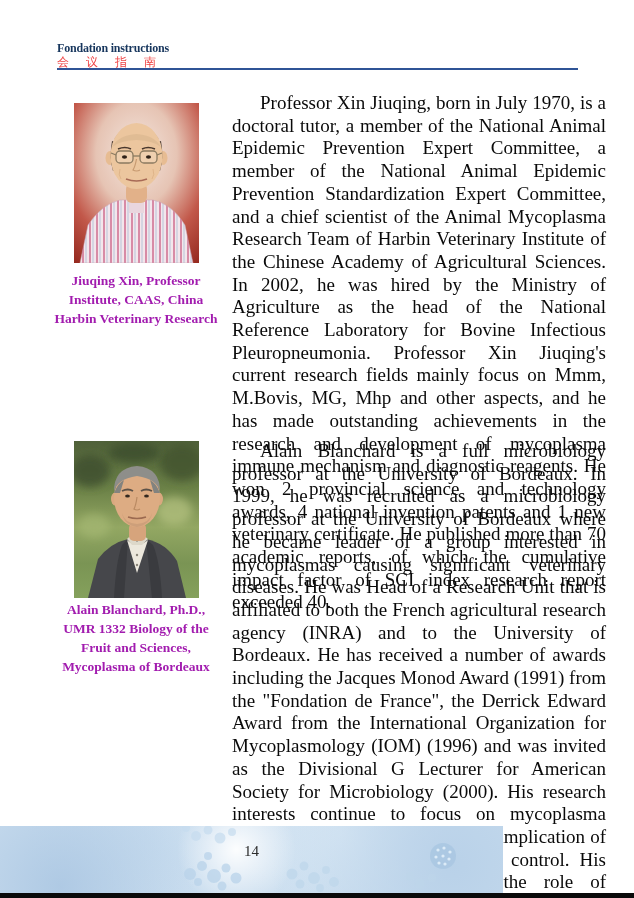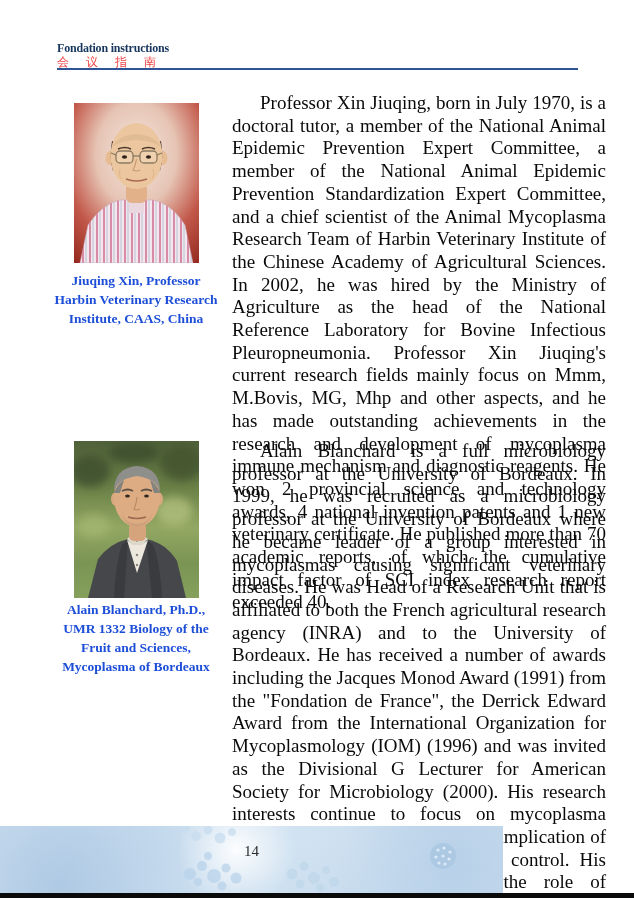--- a/index.html
+++ b/index.html
@@ -31,21 +31,21 @@
   
   .photo { position: absolute; left: 74px; }
   .photo-1 { top: 103px; width: 125px; height: 160px; }
   .photo-2 { top: 441px; width: 125px; height: 157px; }
   .photo svg { display: block; width: 100%; height: 100%; }
 
   
   .caption {
     position: absolute; left: 45px; width: 182px;
     text-align: center; font-weight: bold;
-    font-size: 13.5px; line-height: 19px; color: #1d4ed8;
+    font-size: 13.5px; line-height: 19px; color: #a21caf;
   }
   .caption-1 { top: 271px; }
   .caption-2 { top: 600px; }
 
   
   .bio {
     position: absolute; left: 232px; width: 374px;
     font-size: 19px; line-height: 22.7px;
     text-align: justify; text-justify: inter-word;
     text-indent: 28px; color: #0a0a0a;
@@ -129,22 +129,22 @@
 
       <path d="M62.5,56 Q61,64 59,67 Q62.5,69 66,67" stroke="#c79a70" stroke-width="1.2" fill="none"></path>
 
       <path d="M52,76 Q62.5,80 73,76" stroke="#a86a56" stroke-width="1.6" fill="none"></path>
       <path d="M46,66 Q44,72 47,76 M79,66 Q81,72 78,76" stroke="#d8ac80" stroke-width="1" fill="none" opacity="0.7"></path>
     </svg>
   </div>
 
   <div class="caption caption-1">
     <div>Jiuqing Xin, Professor</div>
+    <div>Institute, CAAS, China</div>
     <div>Harbin Veterinary Research</div>
-    <div>Institute, CAAS, China</div>
   </div>
 
   <div class="bio bio-1">Professor Xin Jiuqing, born in July 1970, is a doctoral tutor, a member of the National Animal Epidemic Prevention Expert Committee, a member of the National Animal Epidemic Prevention Standardization Expert Committee, and a chief scientist of the Animal Mycoplasma Research Team of Harbin Veterinary Institute of the Chinese Academy of Agricultural Sciences. In 2002, he was hired by the Ministry of Agriculture as the head of the National Reference Laboratory for Bovine Infectious Pleuropneumonia. Professor Xin Jiuqing's current research fields mainly focus on Mmm, M.Bovis, MG, Mhp and other aspects, and he has made outstanding achievements in the research and development of mycoplasma immune mechanism and diagnostic reagents. He won 2 provincial science and technology awards, 4 national invention patents and 1 new veterinary certificate. He published more than 70 academic reports, of which the cumulative impact factor of SCI index research report exceeded 40.</div>
 
   <div class="photo photo-2">
     <svg viewBox="0 0 125 157" preserveAspectRatio="none">
       <defs>
         <linearGradient id="greenbg" x1="0" y1="0" x2="0" y2="1">
           <stop offset="0%" stop-color="#4f6039"></stop>
           <stop offset="30%" stop-color="#6b8147"></stop>

